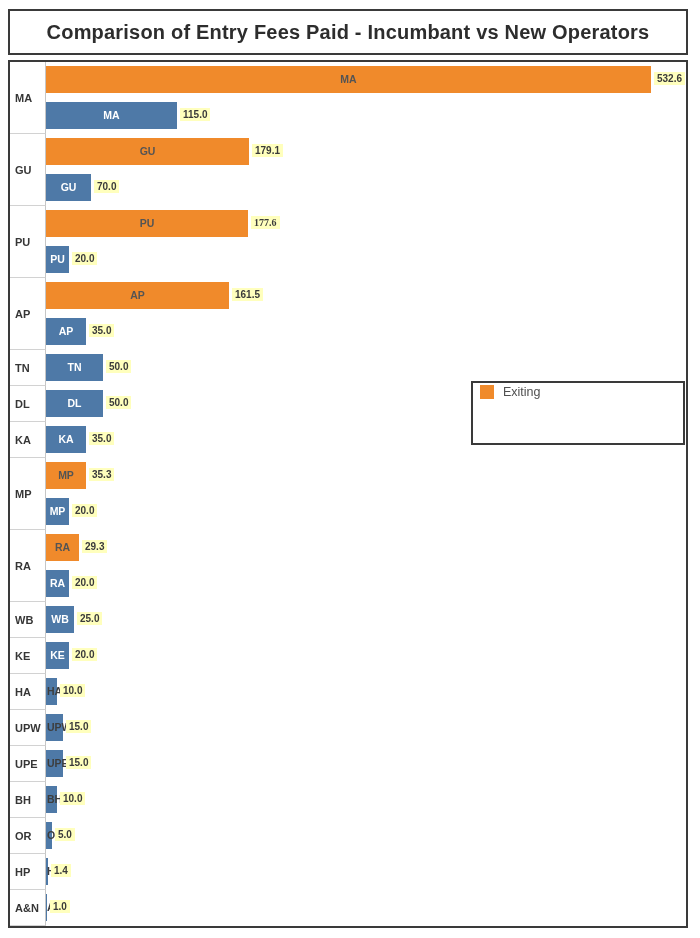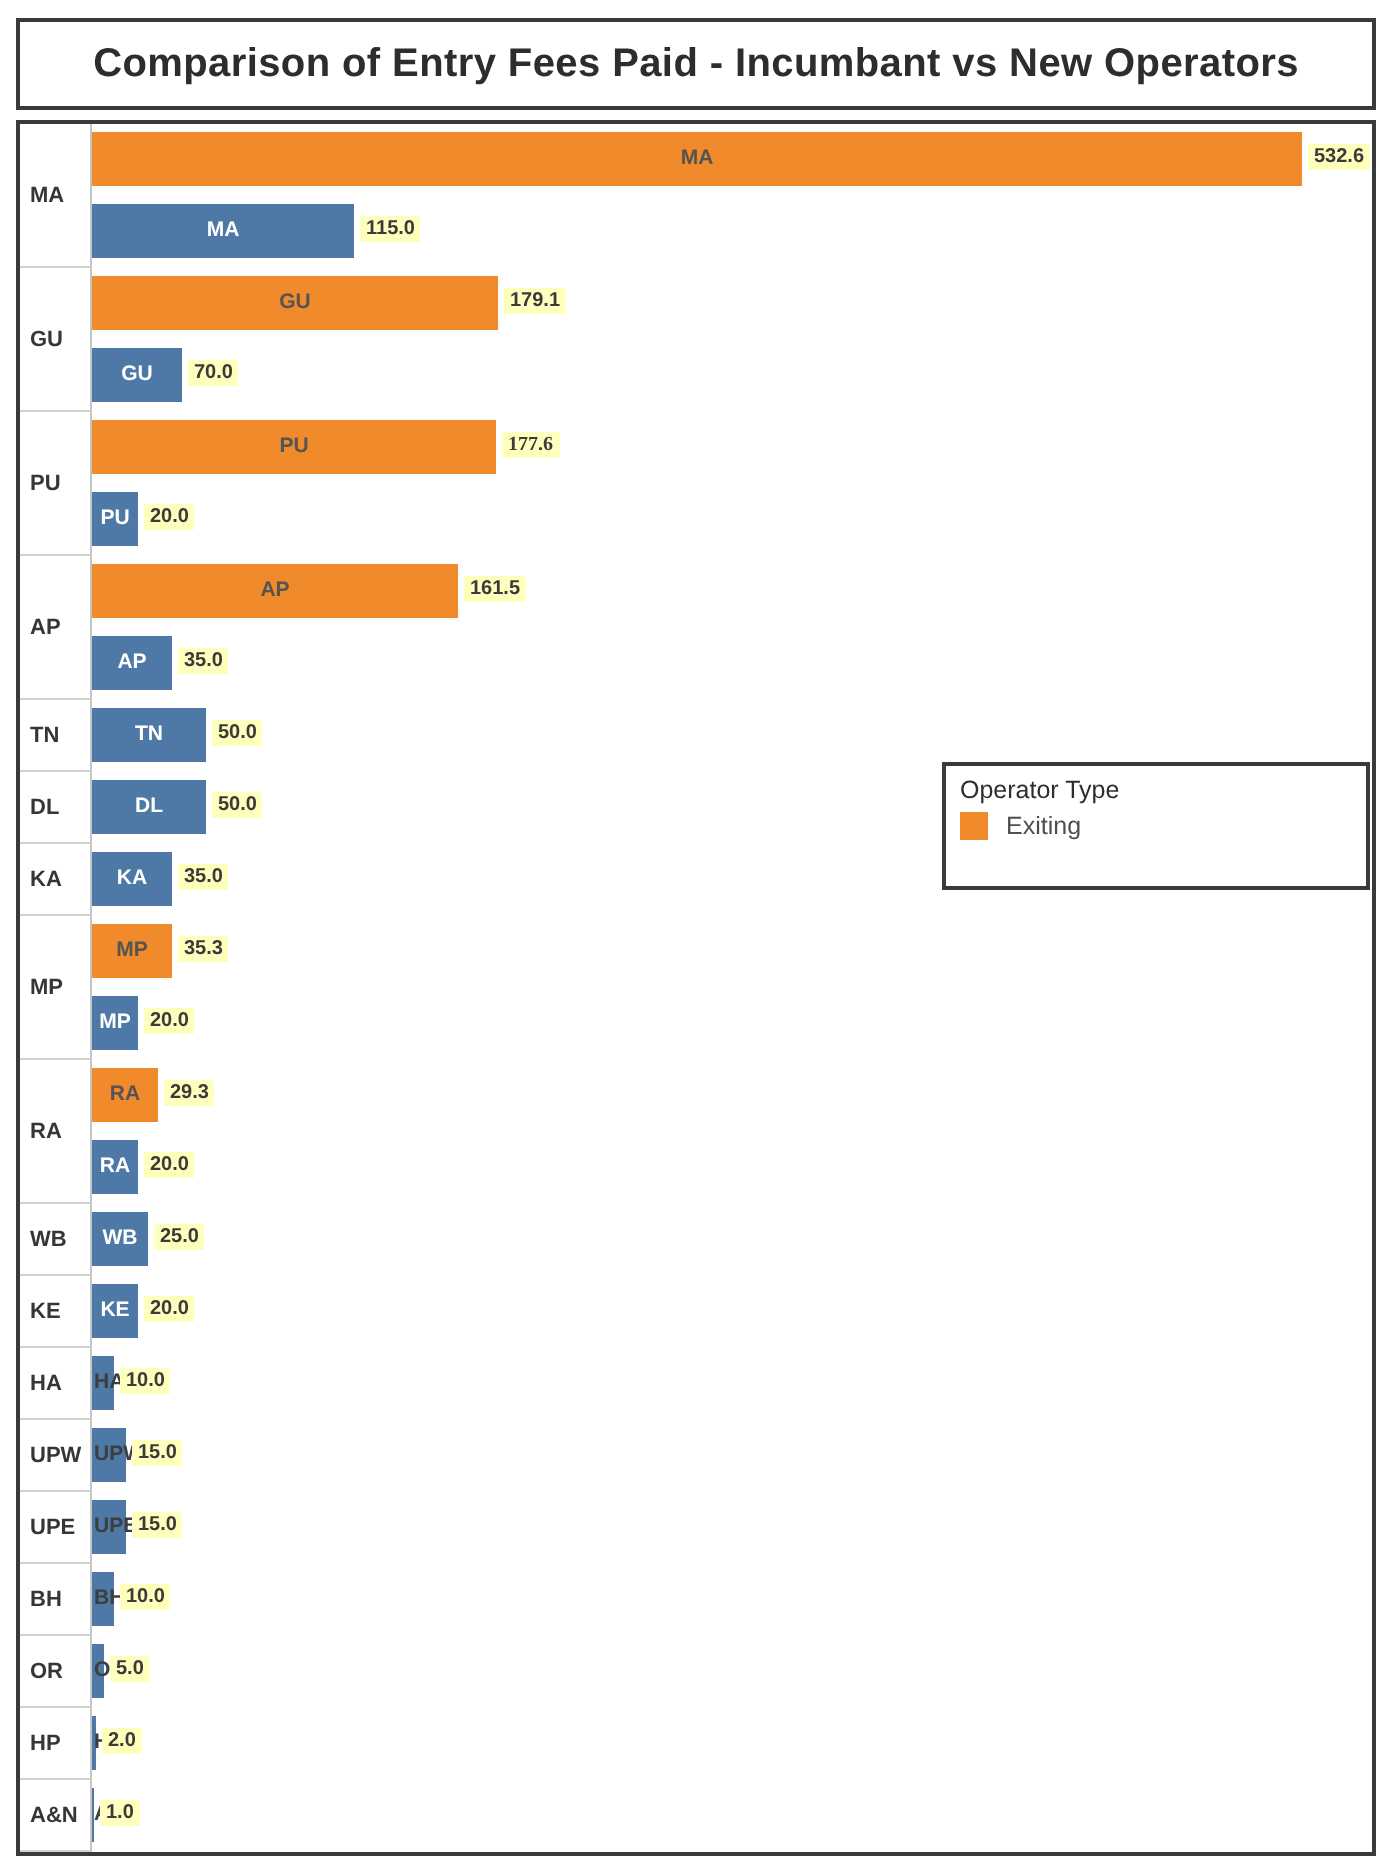--- a/index.html
+++ b/index.html
@@ -255,37 +255,36 @@
             <span class="bar-value" style="left: 9px;">5.0</span>
           </div>
         </div>
       </div>
       <div class="row">
         <div class="row-label" style="height: 36px;">HP</div>
         <div class="row-plot">
           <div class="slot">
             <div class="bar new" style="width: 2px;"></div>
             <span class="bar-label outside">HP</span>
-            <span class="bar-value" style="left: 5px;">2.0</span>
+            <span class="bar-value" style="left: 5px;">1.4</span>
           </div>
         </div>
       </div>
       <div class="row">
         <div class="row-label" style="height: 36px;">A&amp;N</div>
         <div class="row-plot">
           <div class="slot">
             <div class="bar new" style="width: 1px;"></div>
             <span class="bar-label outside">A&amp;N</span>
             <span class="bar-value" style="left: 4px;">1.0</span>
           </div>
         </div>
       </div>
     </div>
 
 
   <div class="card card-operator">
-    <div class="card-title">Operator Type</div>
     <div class="legend-item">
       <span class="swatch" style="background-color: rgb(240, 138, 43);"></span>
       <span class="legend-label">Exiting</span>
     </div>
   </div>
 </div>
 
 </body></html>

